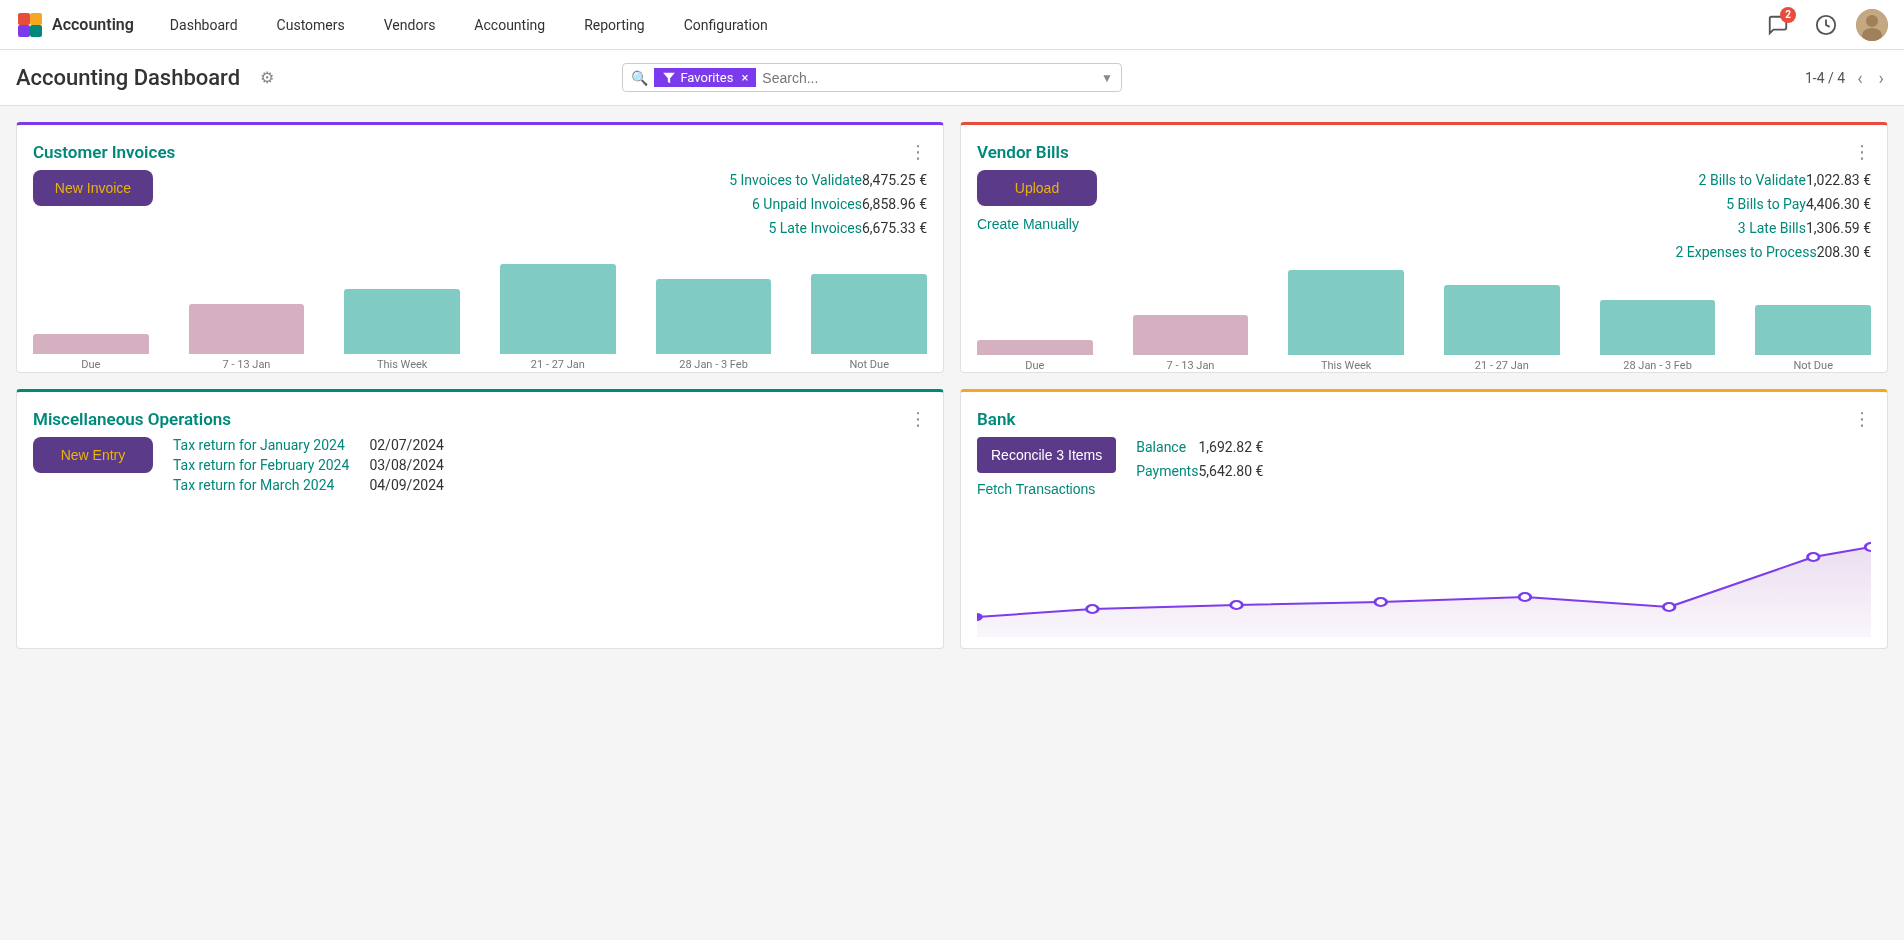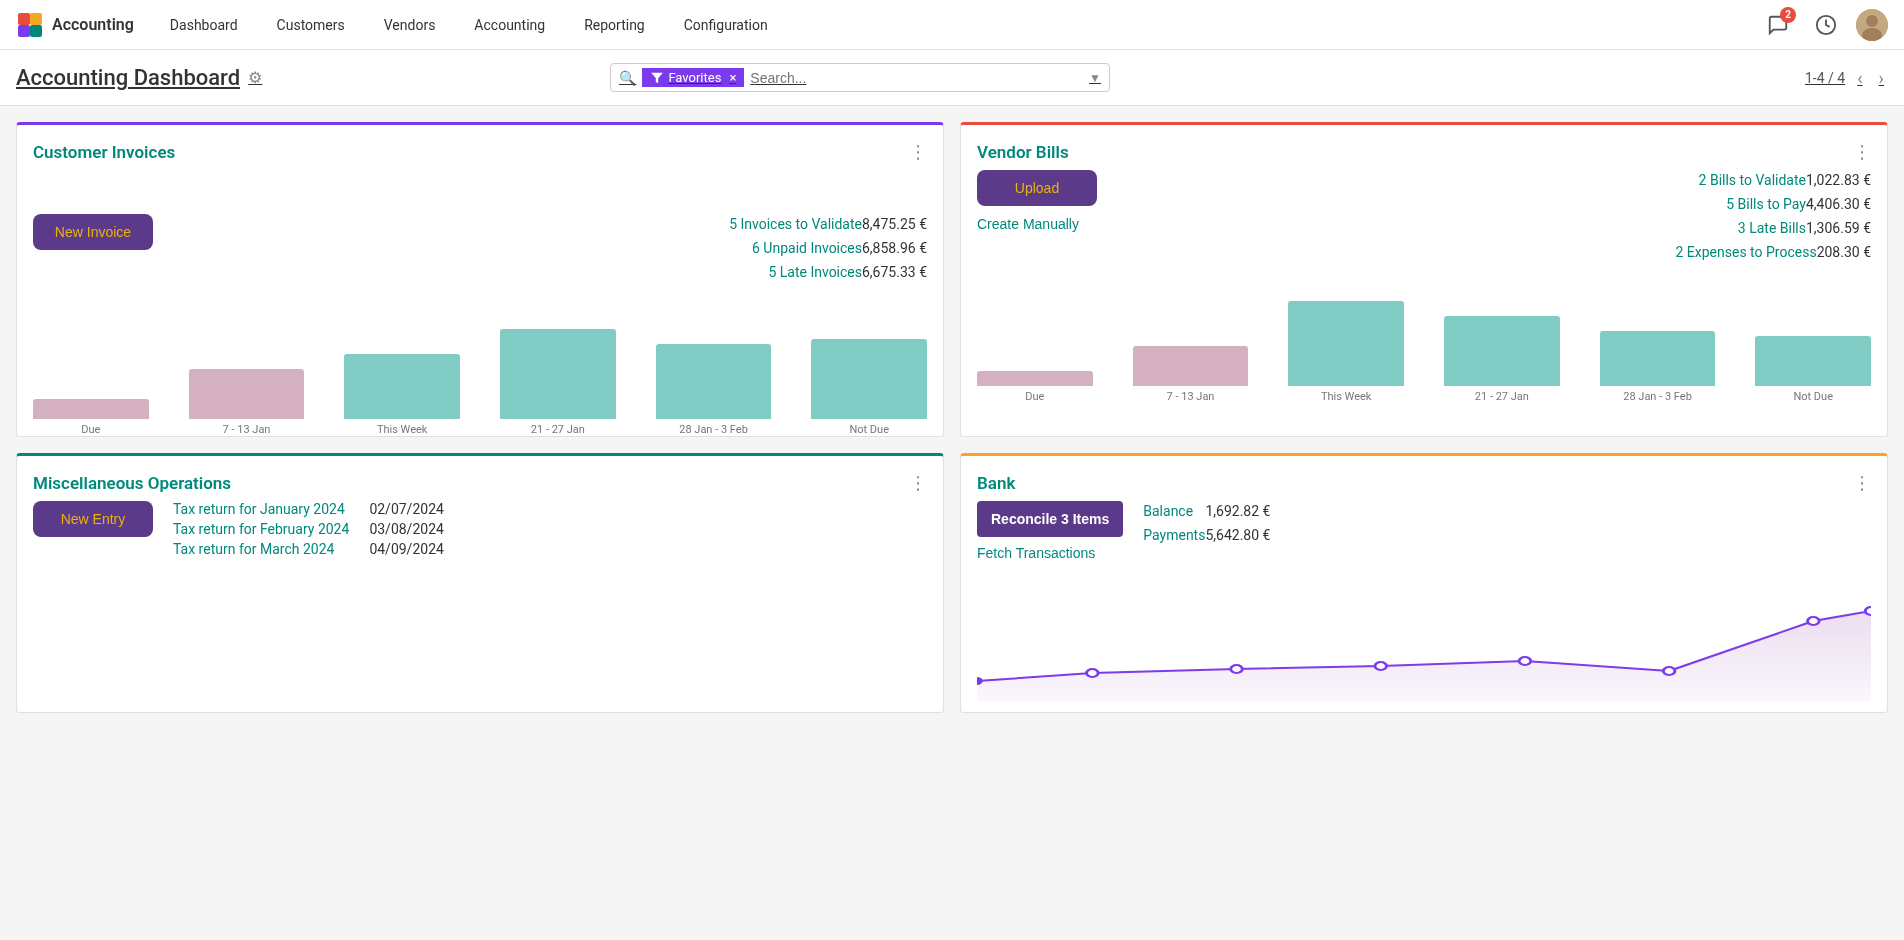--- a/index.html
+++ b/index.html
@@ -19,21 +19,21 @@
       font-size: 14px; color: #333; cursor: pointer; white-space: nowrap;
     }
     .nav-right { display: flex; align-items: center; gap: 12px; margin-left: auto; }
     .nav-icon-btn { position: relative; cursor: pointer; display: flex; align-items: center; justify-content: center; width: 36px; height: 36px; }
     .badge { position: absolute; top: 0; right: 0; background: #e74c3c; color: #fff; border-radius: 50%; width: 16px; height: 16px; font-size: 10px; display: flex; align-items: center; justify-content: center; font-weight: bold; }
     .avatar { width: 32px; height: 32px; border-radius: 50%; background: #c0a080; overflow: hidden; display: flex; align-items: center; justify-content: center; }
 
     
     .subheader {
       display: flex; align-items: center; background: #fff; border-bottom: 1px solid #e0e0e0;
-      padding: 0 16px; height: 56px;  text-decoration: underline;
+      padding: 0 16px; height: 56px; gap: 12px;
     }
     .page-title { font-size: 22px; font-weight: 500; color: #333; }
     .gear-icon { color: #888; cursor: pointer; font-size: 16px; margin-left: 8px; }
     .search-bar {
       display: flex; align-items: center; border: 1px solid #ccc; border-radius: 4px;
       background: #fff; padding: 4px 8px; flex: 1; max-width: 500px; margin: 0 auto; gap: 6px;
     }
     .search-icon { color: #888; font-size: 14px; }
     .filter-chip {
       display: flex; align-items: center; gap: 4px; background: #7c3aed; color: #fff;
@@ -46,21 +46,21 @@
     .pag-btn { cursor: pointer; color: #888; font-size: 18px; padding: 0 4px; }
 
     
     .main { padding: 16px; display: grid; grid-template-columns: 1fr 1fr; grid-template-rows: auto auto; gap: 16px; }
 
     
     .card {
       background: #fff; border-radius: 4px; border: 1px solid #e0e0e0;
       border-top: 3px solid; overflow: hidden; display: flex; flex-direction: column;
     }
-    .card-customer { border-top-color: #7c3aed; gap: 44px; }
+    .card-customer { border-top-color: #7c3aed; }
     .card-vendor { border-top-color: #e74c3c; }
     .card-misc { border-top-color: #00897b; }
     .card-bank { border-top-color: #f5a623; }
 
     .card-header {
       display: flex; align-items: center; justify-content: space-between;
       padding: 16px 16px 8px 16px;
     }
     .card-title { font-size: 17px; font-weight: 600; color: #00897b; }
     .card-menu { color: #888; cursor: pointer; font-size: 18px; }
@@ -93,21 +93,21 @@
     .misc-entries { display: flex; flex-direction: column; gap: 4px; }
     .misc-row { display: flex; justify-content: space-between; gap: 20px; }
     .misc-label { color: #00897b; font-size: 14px; cursor: pointer; }
     .misc-date { font-size: 14px; color: #333; }
 
     
     .bank-stats { display: flex; flex-direction: column; gap: 4px; }
     .bank-actions { display: flex; flex-direction: column; gap: 8px; }
     .btn-reconcile {
       background: #5b3a8a; color: #fff; border: none; border-radius: 4px;
-      padding: 10px 14px; font-size: 14px; cursor: pointer; font-weight: 700; white-space: nowrap;
+      padding: 10px 14px; font-size: 14px; cursor: pointer; font-weight: 400; white-space: nowrap;
     }
 
     .card-vendor .card-title { color: #00897b; }
   </style>
 </head>
 <body>
 
 <nav class="top-nav">
   <div class="nav-logo">
     <svg class="nav-logo-icon" viewBox="0 0 28 28" fill="none">

